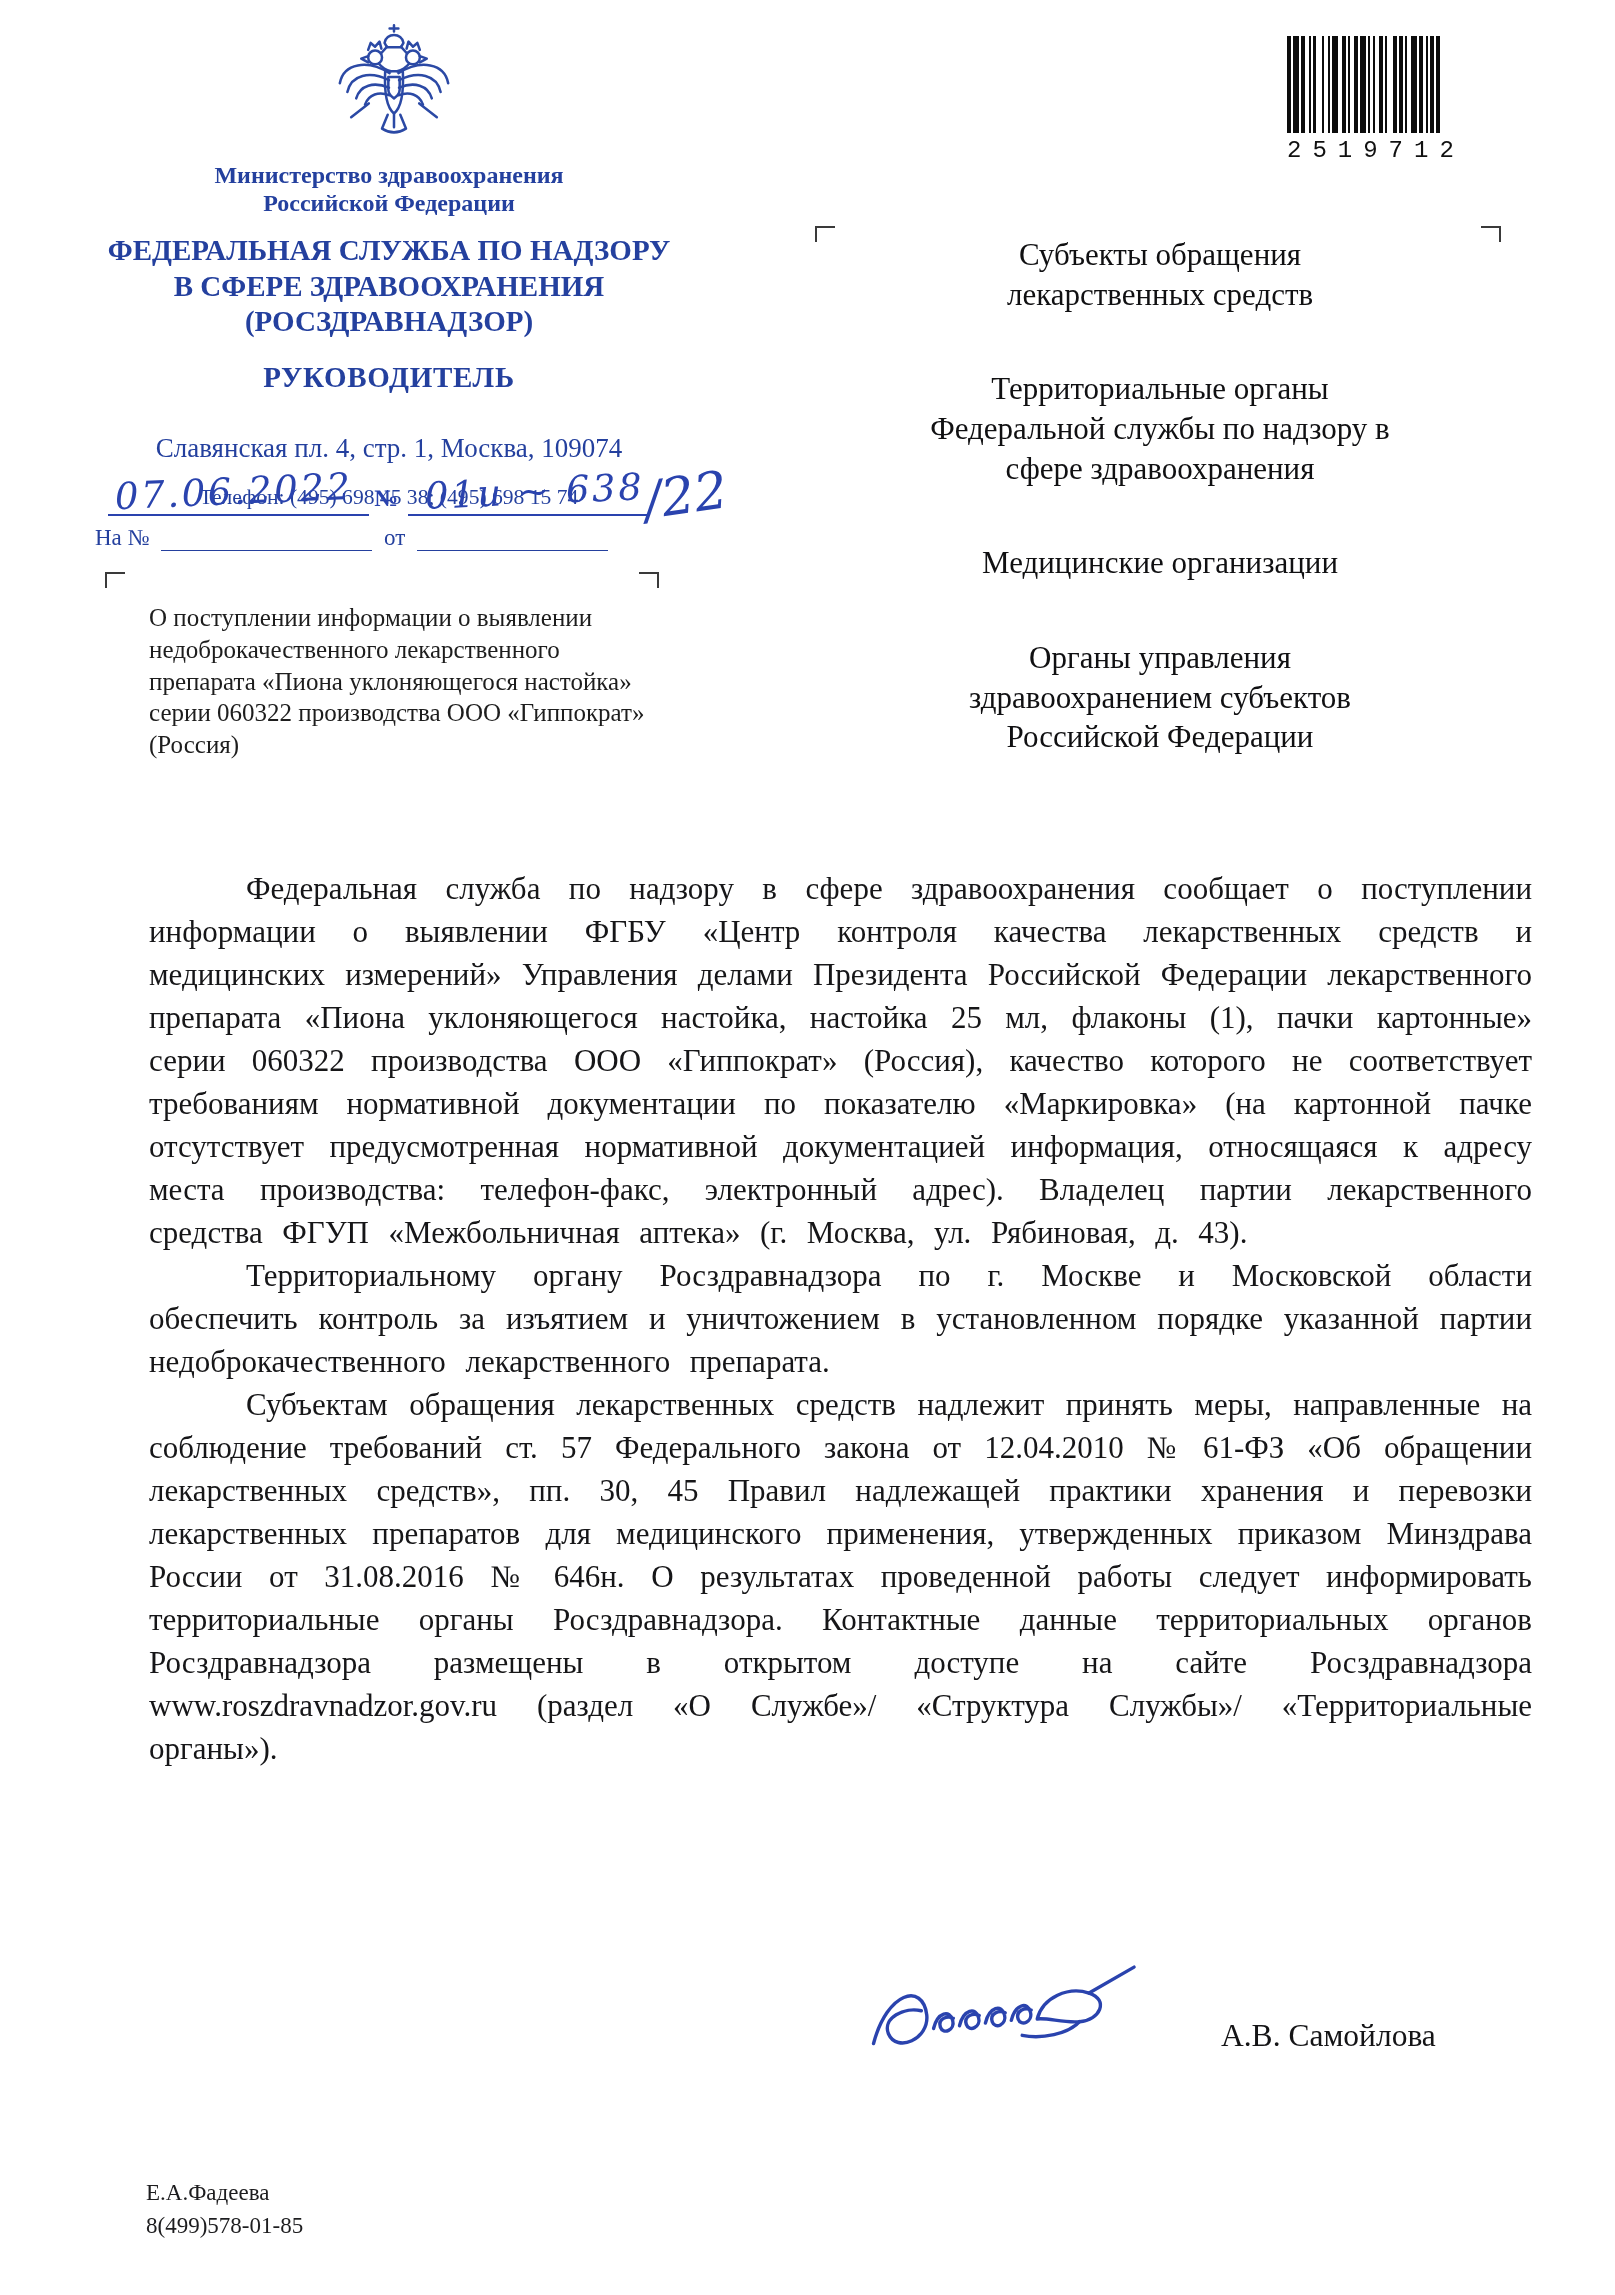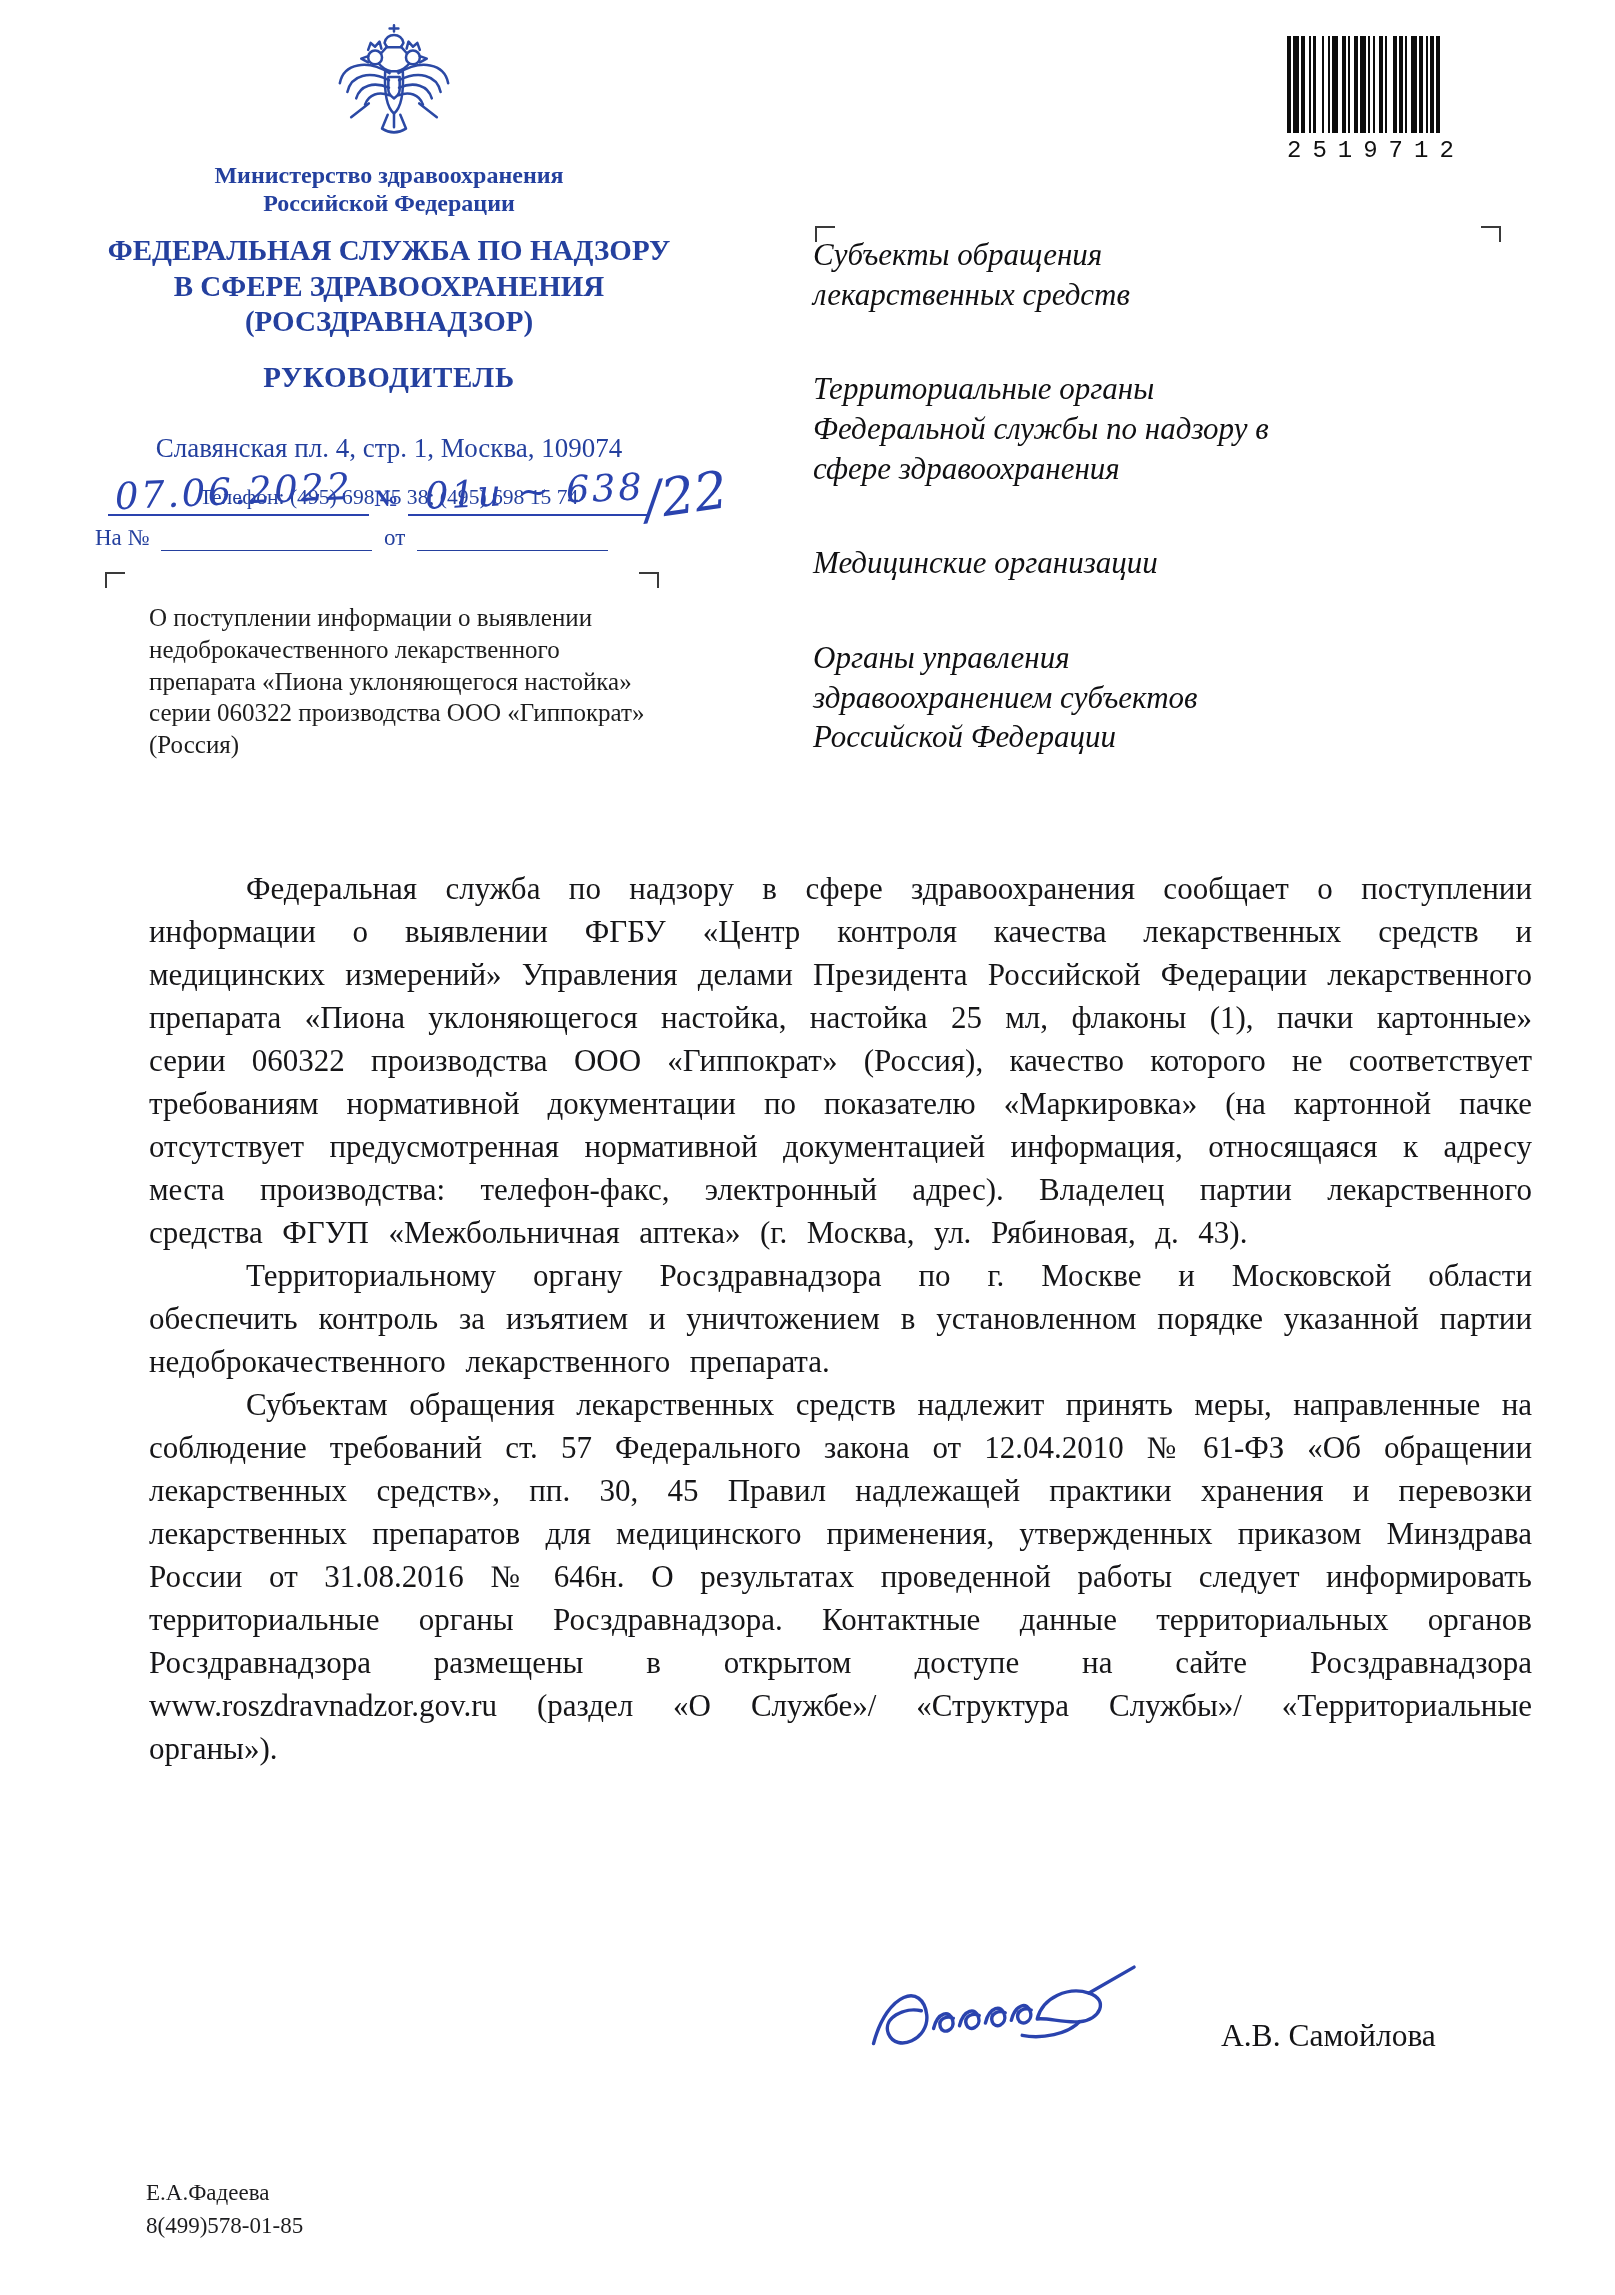--- a/index.html
+++ b/index.html
@@ -51,21 +51,21 @@
   
   .corner{position:absolute;width:19.7px;height:15.7px;}
   .c-tl{border-left:2px solid #3a3a3a;border-top:2px solid #3a3a3a;}
   .c-tr{border-right:2px solid #3a3a3a;border-top:2px solid #3a3a3a;}
   
   .subject{
     position:absolute;left:149px;top:602px;width:564px;
     font-size:25px;line-height:1.27;white-space:pre-line;color:#1d1d1d;
   }
   
-  .addressees{position:absolute;left:813px;top:235px;width:694px;color:#101012;font-style:italic;}
+  .addressees{position:absolute;left:813px;top:235px;width:694px;text-align:center;color:#101012;}
   .addressee{font-size:31px;line-height:1.28;white-space:pre-line;}
   .addressee + .addressee{margin-top:55px;}
   
   .body-text{
     position:absolute;left:149px;top:867px;width:1383px;
     font-size:31px;line-height:43px;text-align:justify;color:#161618;
     word-spacing:11.8px;
   }
   .body-text p{margin:0;text-indent:97px;}
   

